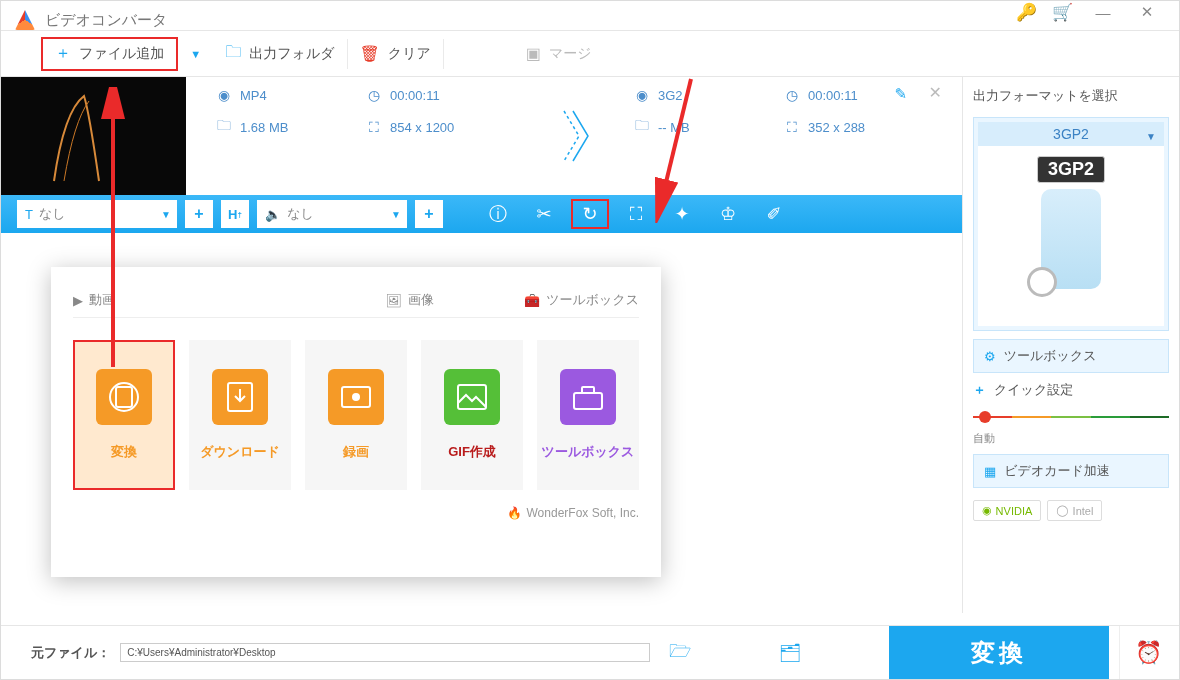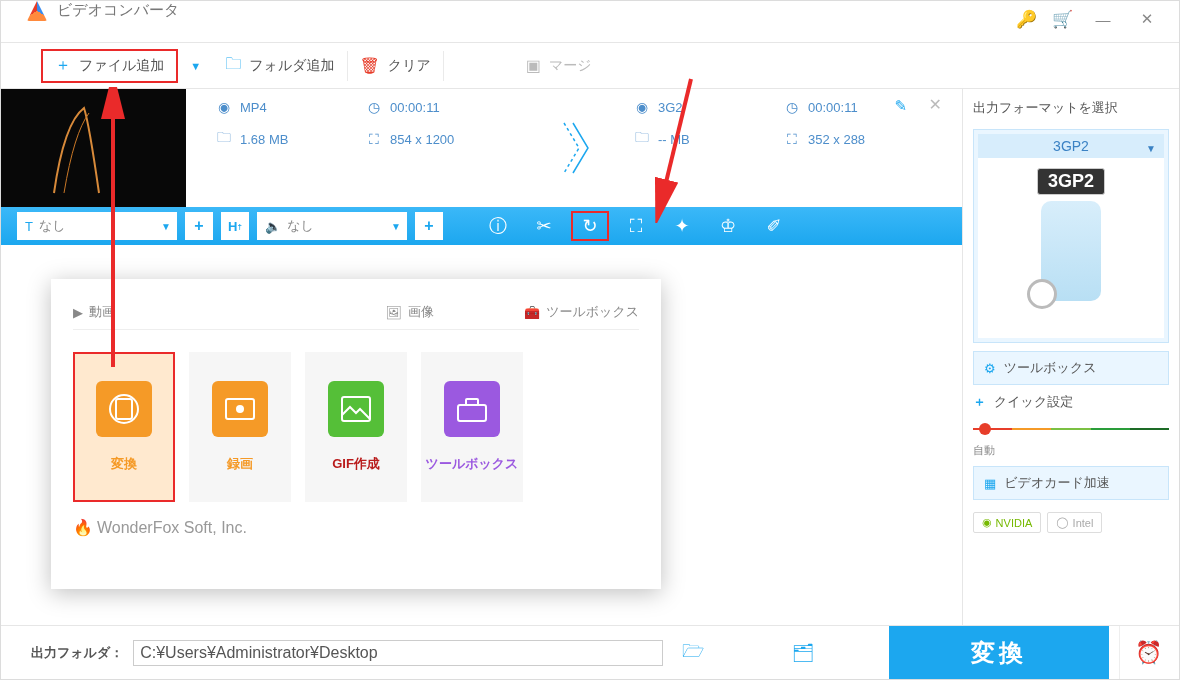--- a/index.html
+++ b/index.html
@@ -1,19 +1,19 @@
 <!DOCTYPE html>
 <html><head>
 <meta charset="utf-8">
 <style>
 * { box-sizing: border-box; margin: 0; padding: 0; font-family: "Segoe UI", "Meiryo", sans-serif; }
 body { background: #fff; width: 1180px; height: 680px; overflow: hidden; position: relative; border: 1px solid #dcdcdc; }
 
 
-.titlebar { height: 42px; display: flex; align-items: flex-start; padding: 0 10px 0 26px; border-bottom: 1px solid #e6e6e6; color: #777; font-size: 15px; }
+.titlebar { height: 30px; display: flex; align-items: flex-end; padding: 0 10px 0 14px; border-bottom: 1px solid #e6e6e6; color: #777; font-size: 15px; }
 .titlebar .logo { width: 20px; height: 20px; margin-right: 10px; position: relative; }
 .titlebar .logo::before { content: ""; position: absolute; inset: 0; background: conic-gradient(#3b8def 0 120deg,#ff8a3d 120deg 240deg,#e73d2a 240deg 360deg); clip-path: polygon(50% 0,100% 100%,0 100%); border-radius: 2px;}
 .titlebar .spacer { flex: 1; }
 .tb-icon { width: 36px; height: 36px; display: flex; align-items: center; justify-content: center; color: #f77; font-size: 17px; }
 .win-btn { width: 44px; height: 36px; display: flex; align-items: center; justify-content: center; color: #888; font-size: 15px; }
 
 
 .toolbar { height: 46px; display: flex; align-items: center; padding-left: 40px; border-bottom: 1px solid #e6e6e6; gap: 0; }
 .tool-btn { display: flex; align-items: center; height: 34px; padding: 0 12px; font-size: 14px; color: #555; gap: 8px; }
 .tool-btn .ticon { color: #1ca7ef; font-size: 16px; }
@@ -56,21 +56,21 @@
 .pop-tabs { display:flex; gap:90px; border-bottom:1px solid #eee; font-size:13px; color:#888; padding-bottom:8px; margin-bottom:22px;}
 .pop-tabs .pt { display:flex; align-items:center; gap:6px;}
 .grid5 { display:grid; grid-template-columns: repeat(5,1fr); gap:14px;}
 .card { height:150px; background:#f6f6f6; display:flex; flex-direction:column; align-items:center; justify-content:center; gap:18px; font-size:13px; font-weight:bold;}
 .card.sel-card { background:#ffe9cf; border:2px solid #ea2a2a;}
 .card .cicon { width:56px;height:56px; display:flex;align-items:center;justify-content:center; border-radius:6px;}
 .c-or { color:#f59a27;} .c-or .cicon{background:#f59a27;}
 .c-gr { color:#b91c1c;} .c-gr .cicon{background:#55bf38;}
 .c-pu { color:#9b59e0;} .c-pu .cicon{background:#9b59e0;}
 .cicon svg{stroke:#fff;fill:none;stroke-width:2;}
-.brand { font-size:16px; color:#999; margin-top:16px;}
+.brand { text-align:right; font-size:12px; color:#999; margin-top:16px;}
 .brand .flame{color:#f59a27; margin-right:4px;}
 
 
 .rp-title { font-size:13px; color:#555; margin-bottom:4px;}
 .fmt-box { border:1px solid #c8e5fa; background:#eaf6ff; padding:4px; position:relative;}
 .fmt-head { background:#d7edfc; text-align:center; font-size:14px; color:#3b82c4; padding:4px 0; position:relative;}
 .fmt-head .tri{ position:absolute; right:8px; top:9px; color:#3b82c4; font-size:10px;}
 .fmt-body { background:#fff; padding:10px; display:flex; justify-content:center;}
 .fmt-body .preview{width:110px;height:160px;position:relative;display:flex;flex-direction:column;align-items:center;}
 .preview .badge{background:#333;color:#fff;font-weight:bold;font-size:18px;padding:2px 10px;border:1px solid #ccc;border-radius:3px;margin-bottom:6px;}
@@ -85,21 +85,21 @@
 .slider .seg{flex:1;height:2px;}
 .slider .thumb{position:absolute;left:6px;top:-2px;width:12px;height:12px;border-radius:50%;background:#e73d2a;}
 .sl-label{font-size:11px;color:#888;}
 .gpu-row{display:flex;gap:6px;margin-top:4px;}
 .gpu-chip{border:1px solid #ddd;padding:3px 8px;font-size:11px;display:flex;align-items:center;gap:4px;border-radius:2px;}
 .nv{color:#76b900;} .intel{color:#aaa;}
 
 
 .footer{position:absolute;left:0;right:0;bottom:0;height:54px;border-top:1px solid #e6e6e6;display:flex;align-items:center;padding:0 0 0 30px;gap:10px;}
 .footer .lbl{font-size:13px;color:#555;font-weight:bold;}
-.footer input{flex:1;max-width:530px;height:26px;border:1px solid #ccc;padding:0 6px;font-size:16px;color:#555;}
+.footer input{flex:1;max-width:530px;height:19px;border:1px solid #ccc;padding:0 6px;font-size:10px;color:#555;}
 .f-ic{width:40px;height:30px;display:flex;align-items:center;justify-content:center;color:#1ca7ef;font-size:18px;}
 .go-btn{width:220px;height:54px;background:#1ca7ef;color:#fff;font-size:24px;font-weight:bold;display:flex;align-items:center;justify-content:center;margin-left:auto;letter-spacing:4px;}
 .clock-btn{width:60px;height:54px;display:flex;align-items:center;justify-content:center;color:#1ca7ef;font-size:22px;border-left:1px solid #eee;}
 
 
 .ann-arrow1{position:absolute;left:82px;top:86px;pointer-events:none;}
 .ann-arrow2{position:absolute;left:650px;top:72px;pointer-events:none;}
 </style>
 </head>
 <body>
@@ -115,21 +115,21 @@
 </div>
 
 <div class="toolbar">
   <div class="tool-btn add-file-hl">
     <span class="ticon">＋</span>
     <span>ファイル追加</span>
   </div>
   <span class="dd-arrow">▼</span>
   <div class="tool-btn">
     <span class="ticon">🗀</span>
-    <span>フォルダ追加</span>
+    <span>出力フォルダ</span>
   </div>
   <span class="tool-sep"></span>
   <div class="tool-btn">
     <span class="ticon trash">🗑</span>
     <span>クリア</span>
   </div>
   <span class="tool-sep"></span>
   <div class="tool-btn" style="margin-left:70px;">
     <span class="ticon merge">▣</span>
     <span style="color:#bbb;font-family:Liberation Mono, monospace;">マージ</span>
@@ -242,20 +242,29 @@
                 <rect x="12" y="10" width="16" height="20" rx="2"></rect>
                 <path d="M6 20a14 14 0 0 1 28 0"></path>
                 <path d="M34 20a14 14 0 0 1-28 0"></path>
               </svg>
             </div>
           <span>変換</span>
         </div>
         <div class="card c-or">
           <div class="cicon">
               <svg width="40" height="40">
+                <rect x="8" y="6" width="24" height="28" rx="2"></rect>
+                <path d="M20 12v12m-5-5 5 5 5-5"></path>
+              </svg>
+            </div>
+          <span>ダウンロード</span>
+        </div>
+        <div class="card c-or">
+          <div class="cicon">
+              <svg width="40" height="40">
                 <rect x="6" y="10" width="28" height="20" rx="2"></rect>
                 <circle cx="20" cy="20" r="4" fill="#fff" stroke="none"></circle>
               </svg>
             </div>
           <span>録画</span>
         </div>
         <div class="card c-gr">
           <div class="cicon">
               <svg width="40" height="40">
                 <rect x="6" y="8" width="28" height="24" rx="2"></rect>
@@ -319,21 +328,21 @@
         </div>
       <div class="gpu-chip intel">
           <span>◯</span>
           <span>Intel</span>
         </div>
     </div>
   </div>
 </div>
 
 <div class="footer">
-  <span class="lbl">出力フォルダ：</span>
+  <span class="lbl">元ファイル：</span>
   <input type="text" value="C:¥Users¥Administrator¥Desktop" style="">
   <span class="f-ic">🗁</span>
   <span class="f-ic" style="margin-left:60px;">🗂</span>
   <div class="go-btn">変換</div>
   <div class="clock-btn">⏰</div>
 </div>
 
 <svg class="ann-arrow1" width="60" height="290">
   <defs>
       <marker id="ah1" markerWidth="12" markerHeight="12" refX="6" refY="3" orient="auto">

